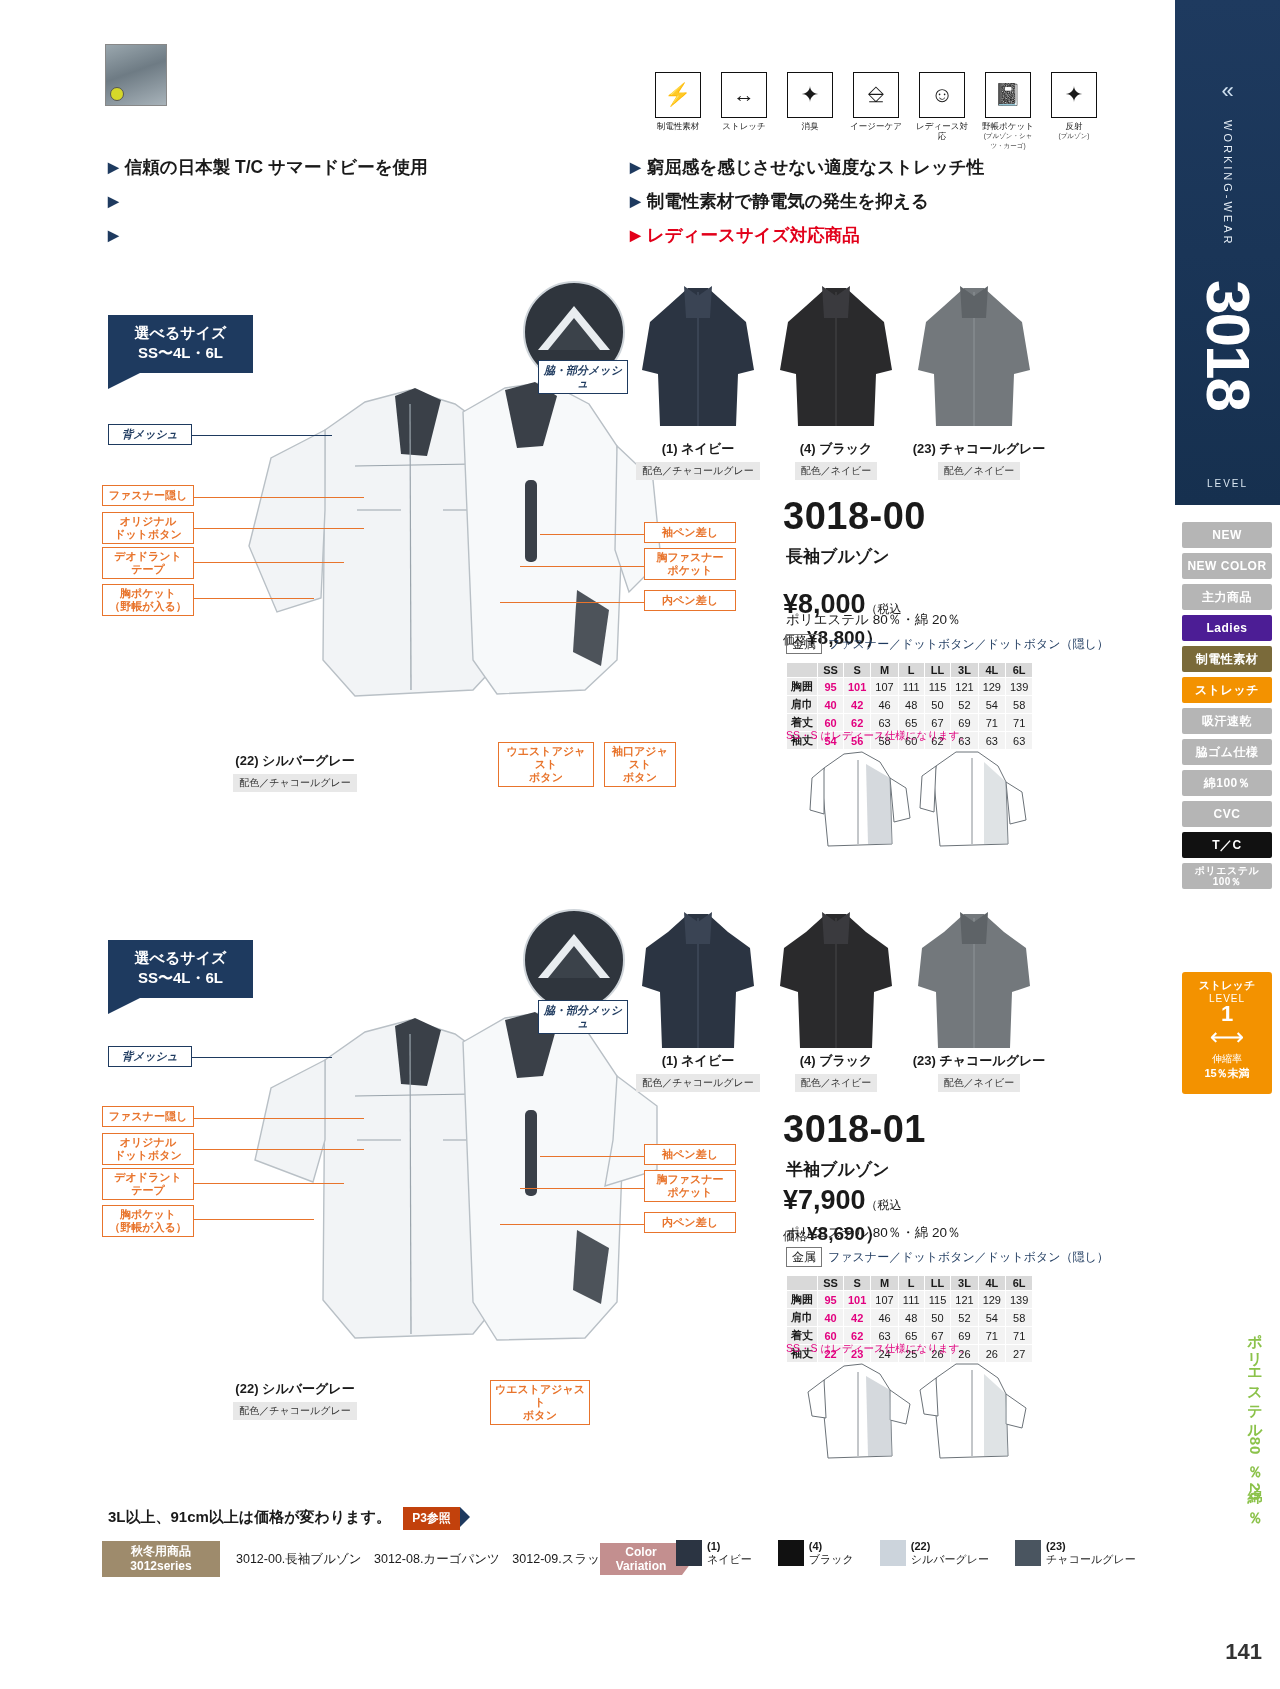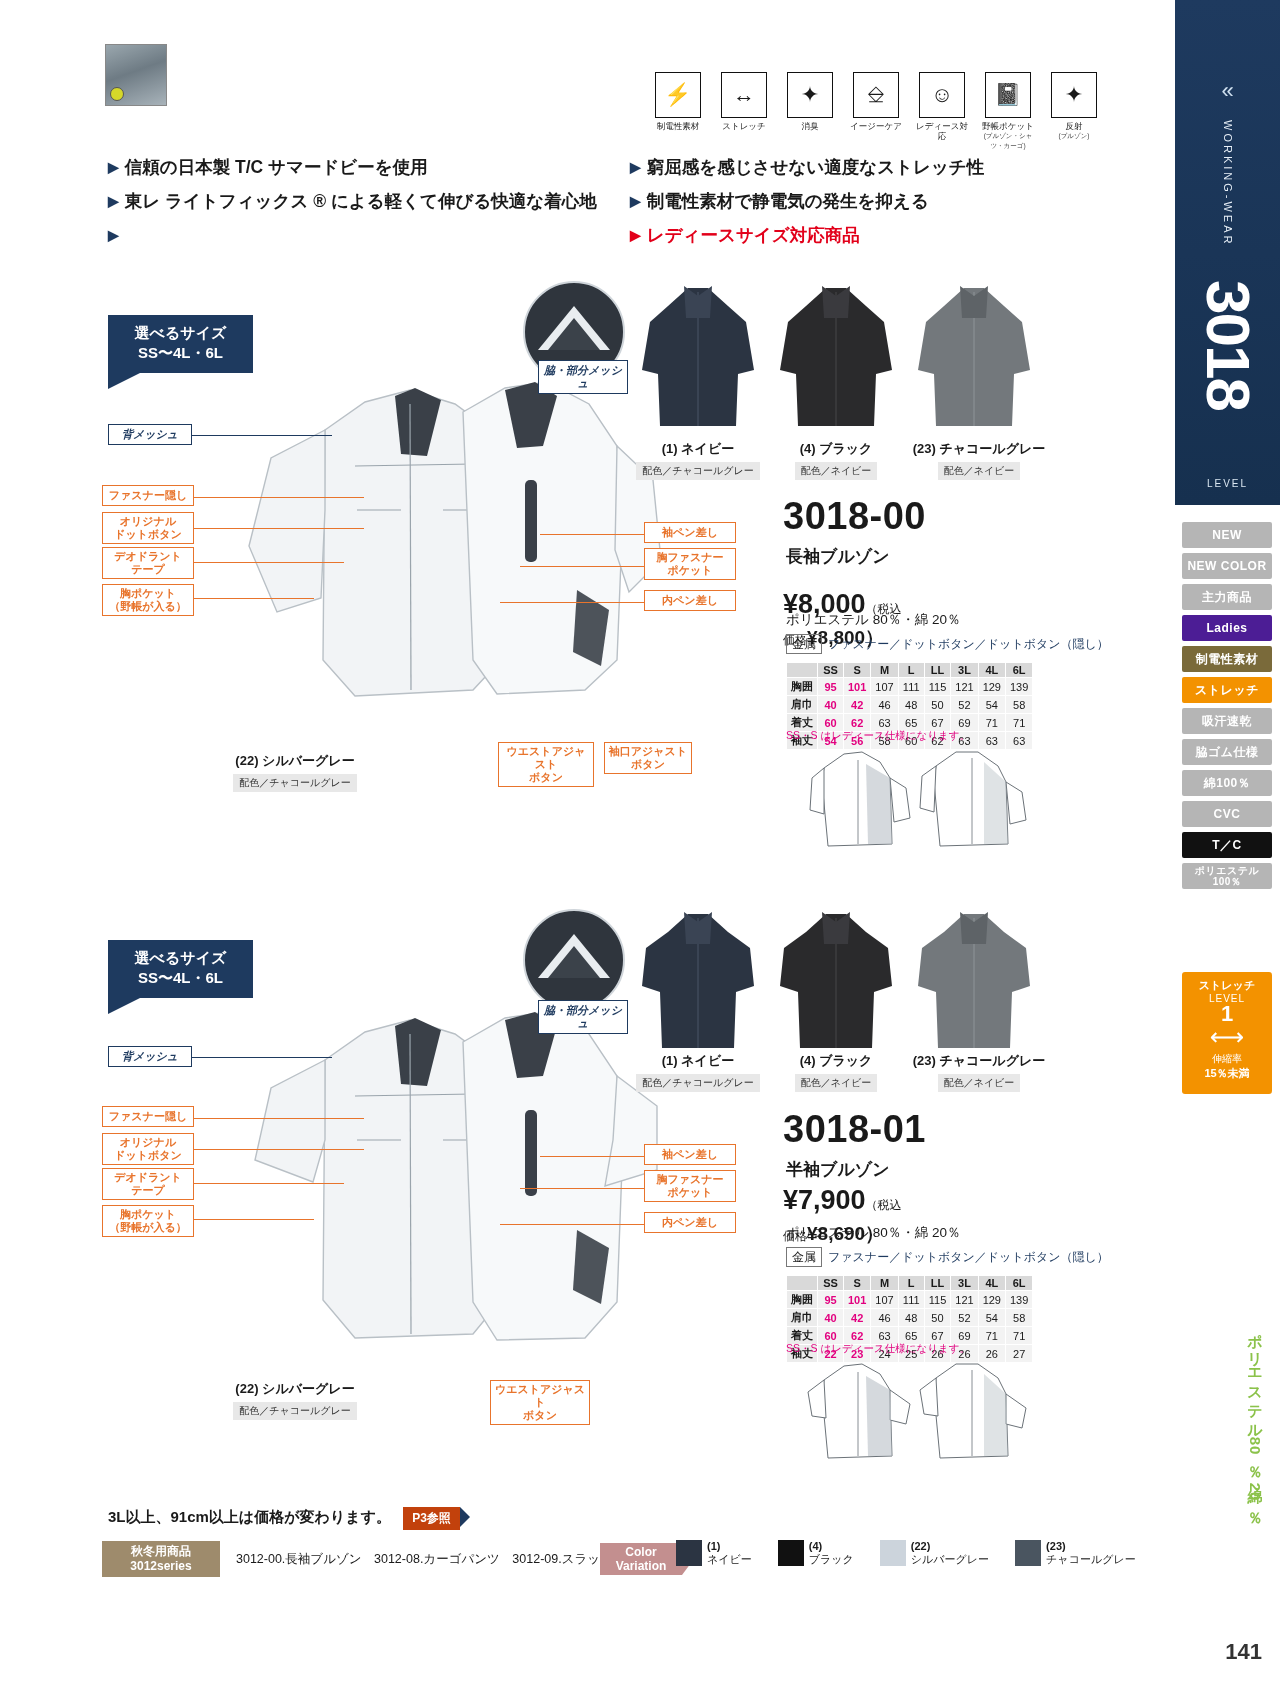--- a/index.html
+++ b/index.html
@@ -203,21 +203,20 @@
     </div>
   </div>
 
   <div class="bullets">
     <div class="bl">
       <span class="tri">▶</span>
       <span>信頼の日本製 T/C サマードビーを使用</span>
     </div>
     <div class="bl">
       <span class="tri">▶</span>
-      <span>東レ ライトフィックス ® による軽くて伸びる快適な着心地</span>
     </div>
     <div class="bl">
       <span class="tri">▶</span>
     </div>
   </div>
 
   <div class="bullets2">
     <div class="bl">
       <span class="tri">▶</span>
       <span>窮屈感を感じさせない適度なストレッチ性</span>
@@ -288,21 +287,21 @@
   <div class="callout orange" style="left:644px; top:522px; width:92px; padding:3px 2px;">袖ペン差し</div>
   <div class="callout orange" style="left:644px; top:548px; width:92px; white-space:pre-line; padding:2px;">胸ファスナー
 ポケット</div>
   <div class="callout orange" style="left:644px; top:590px; width:92px; padding:3px 2px;">内ペン差し</div>
   <div class="lead" style="left:540px; top:534px; width:104px;"></div>
   <div class="lead" style="left:520px; top:566px; width:124px;"></div>
   <div class="lead" style="left:500px; top:602px; width:144px;"></div>
 
   <div class="callout orange" style="left:498px; top:742px; width:96px; white-space:pre-line; padding:2px;">ウエストアジャスト
 ボタン</div>
-  <div class="callout orange" style="left:604px; top:742px; width:88px; white-space:pre-line; padding:2px;">袖口アジャスト
+  <div class="callout orange" style="left:604px; top:742px; width:72px; white-space:pre-line; padding:2px;">袖口アジャスト
 ボタン</div>
 
   <div class="colorcap" style="left:205px; top:752px; width:180px;">
     <span class="nm">(22)</span>
     <span class="nm">シルバーグレー</span>
     <div><span class="sub">配色／チャコールグレー</span></div>
   </div>
 
   <svg class="jacket" style="left:632px; top:278px;" width="132" height="158" viewBox="0 0 132 158">
     <path d="M36 28 L56 10 L76 10 L96 28 L114 44 L122 92 L106 96 L104 148 L28 148 L26 96 L10 92 L18 44 Z" fill="#2b3442"></path>

